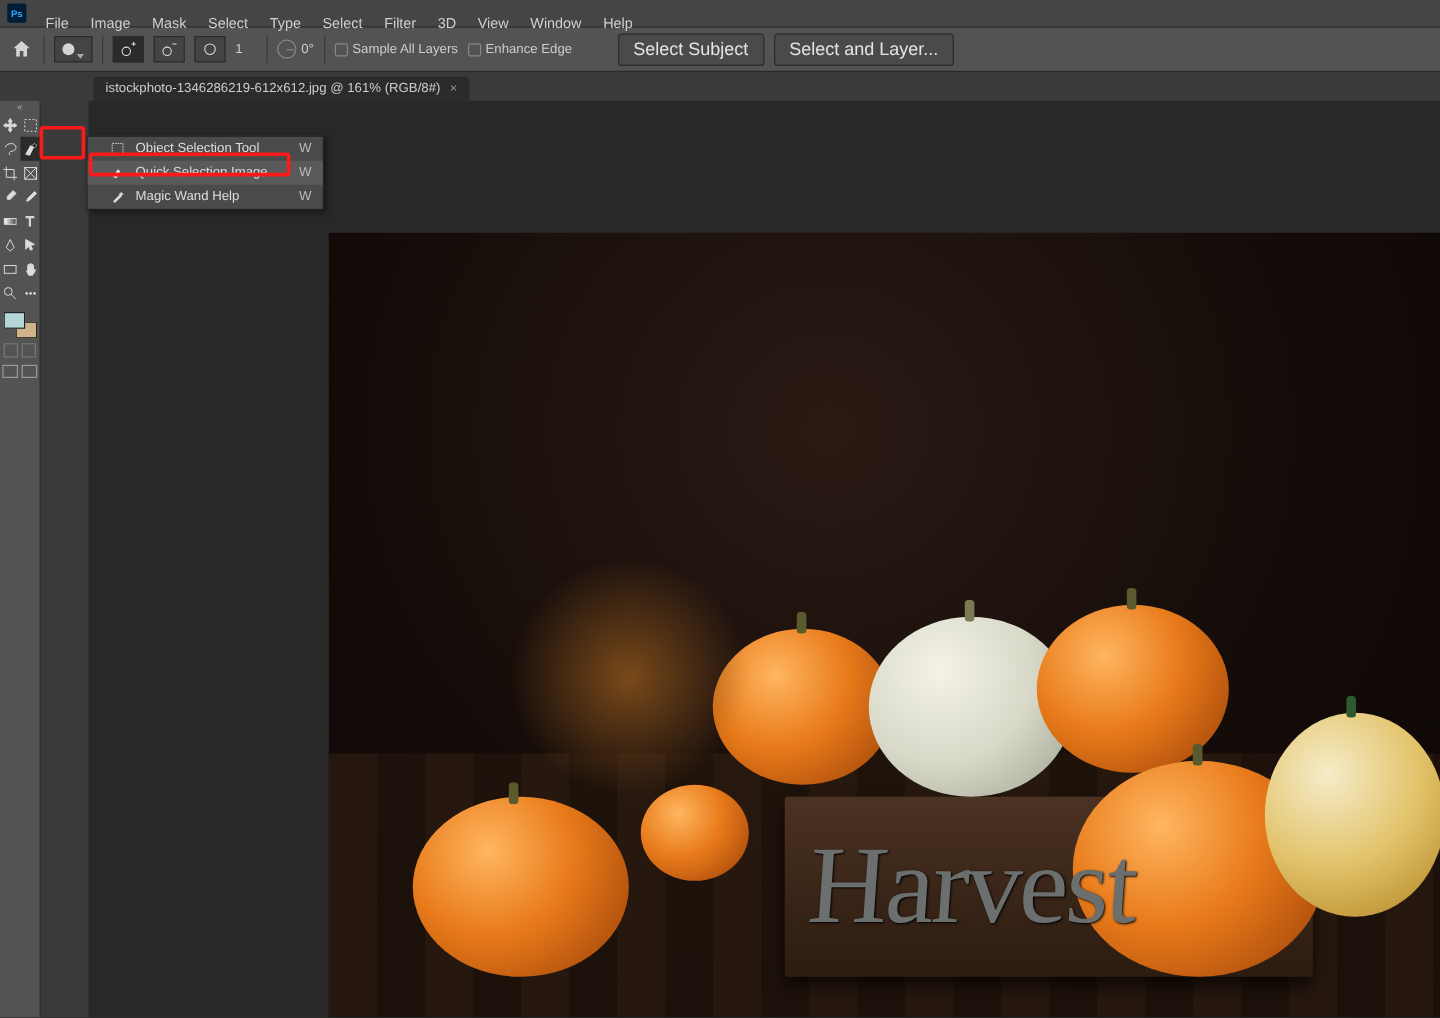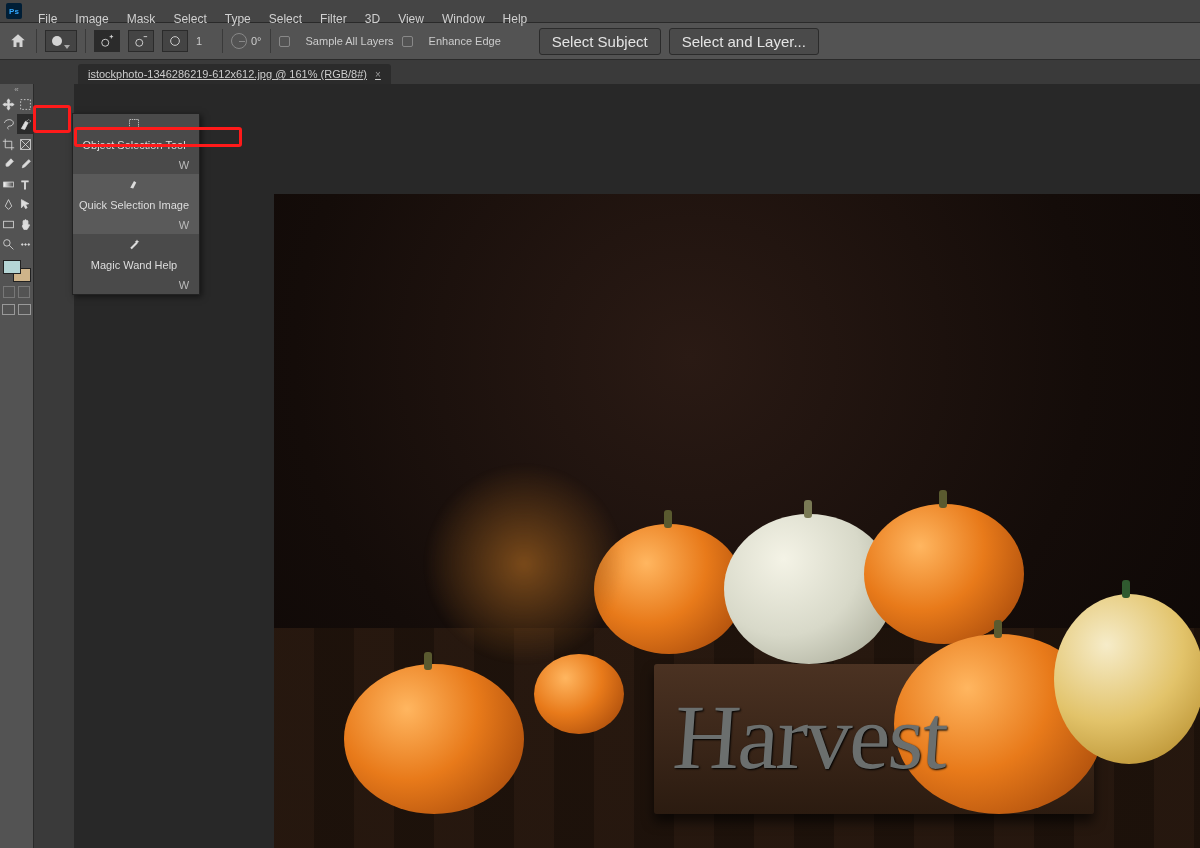--- a/index.html
+++ b/index.html
@@ -17,26 +17,26 @@
   .brushprev .dot{width:10px;height:10px;border-radius:50%;background:#d4d4d4;}
   .dropdown-caret{width:0;height:0;border-left:3px solid transparent;border-right:3px solid transparent;border-top:4px solid #aaa;margin-left:2px;align-self:flex-end;margin-bottom:2px;}
   .modebtn{width:26px;height:22px;border:1px solid #2b2b2b;background:#444;display:flex;align-items:center;justify-content:center;}
   .modebtn.active{background:#2b2b2b;}
   .modebtn svg{width:14px;height:14px;}
   .num{width:18px;font-size:11px;color:#ccc;}
   .anglebox{display:flex;align-items:center;gap:4px;}
   .anglecircle{width:16px;height:16px;border:1px solid #888;border-radius:50%;position:relative;}
   .anglecircle::after{content:"";position:absolute;left:50%;top:50%;width:6px;height:1px;background:#888;transform-origin:left;}
   .anum{font-size:11px;color:#ccc;}
-  .chk{display:flex;align-items:center;gap:16px;font-size:11px;color:#ccc;}
+  .chk{display:flex;align-items:center;gap:4px;font-size:11px;color:#ccc;}
   .chk .box{width:11px;height:11px;border:1px solid #888;border-radius:2px;}
   .btn{background:#4a4a4a;border:1px solid #2b2b2b;color:#e4e4e4;font-size:15px;padding:4px 12px;border-radius:3px;cursor:default;}
   
   .tabbar{height:24px;background:#3a3a3a;display:flex;align-items:flex-end;padding-left:78px;}
-  .tab{background:#2b2b2b;color:#ccc;font-size:11px;padding:4px 10px;display:flex;align-items:center;gap:8px;border-top-left-radius:3px;border-top-right-radius:3px;text-decoration:underline;}
+  .tab{background:#2b2b2b;color:#ccc;font-size:11px;padding:4px 10px;display:flex;align-items:center;gap:8px;border-top-left-radius:3px;border-top-right-radius:3px;}
   .tab .x{font-size:10px;color:#999;}
   
   .workspace{display:flex;height:calc(848px - 22px - 38px - 24px);}
   .toolcol{width:34px;background:#535353;border-right:1px solid #2a2a2a;position:relative;}
   .toolcol .expander{height:10px;display:flex;align-items:center;justify-content:center;color:#aaa;font-size:8px;}
   .toolgrid{display:grid;grid-template-columns:17px 17px;}
   .tool{width:17px;height:20px;display:flex;align-items:center;justify-content:center;position:relative;}
   .tool svg{width:13px;height:13px;fill:#d8d8d8;stroke:#d8d8d8;}
   .swatch{width:28px;height:22px;margin:6px auto 2px;position:relative;}
   .swatch .fg{position:absolute;top:0;left:0;width:18px;height:14px;background:#b5d6d6;border:1px solid #222;}
@@ -52,21 +52,21 @@
   
   .pk{position:absolute;border-radius:50%;}
   .orange{background:radial-gradient(circle at 35% 30%,#ffb660,#e87a1a 45%,#b5540e 80%);}
   .white{background:radial-gradient(circle at 35% 30%,#f4f3e6,#d8d9c9 50%,#a9ab99 90%);}
   .box3d{position:absolute;left:380px;top:470px;width:440px;height:150px;background:linear-gradient(180deg,#4b3222,#2b1b10);border-radius:3px;box-shadow:0 8px 12px rgba(0,0,0,.6);}
   .harvest{position:absolute;left:400px;top:490px;font-family:"Brush Script MT",cursive;font-size:92px;color:#6b6f6e;letter-spacing:-2px;text-shadow:1px 1px 2px #000;transform:skewX(-4deg);}
   .floor{position:absolute;left:0;right:0;bottom:0;height:220px;background:repeating-linear-gradient(90deg,#2a1a10 0 40px,#1f130b 40px 80px);opacity:.85;}
   .stem{position:absolute;width:8px;height:18px;background:#5a5a2f;border-radius:3px;}
   
   .flyout{position:absolute;left:72px;top:113px;background:#4a4a4a;border:1px solid #222;box-shadow:2px 2px 6px rgba(0,0,0,.5);font-size:11px;color:#ddd;z-index:10;}
-  .flyout .row{display:flex;align-items:center;gap:8px;padding:3px 10px 3px 6px;white-space:nowrap;flex-direction:column;}
+  .flyout .row{display:flex;align-items:center;gap:8px;padding:3px 10px 3px 18px;white-space:nowrap;}
   .flyout .row .ico{width:14px;height:14px;display:flex;align-items:center;justify-content:center;}
   .flyout .row .sc{margin-left:auto;color:#bbb;padding-left:18px;}
   
   .redbox{position:absolute;border:3px solid #ff1a1a;border-radius:3px;z-index:20;pointer-events:none;}
   .rb1{left:33px;top:105px;width:38px;height:28px;}
   .rb2{left:74px;top:127px;width:168px;height:20px;}
 </style>
 </head>
 <body>
 

